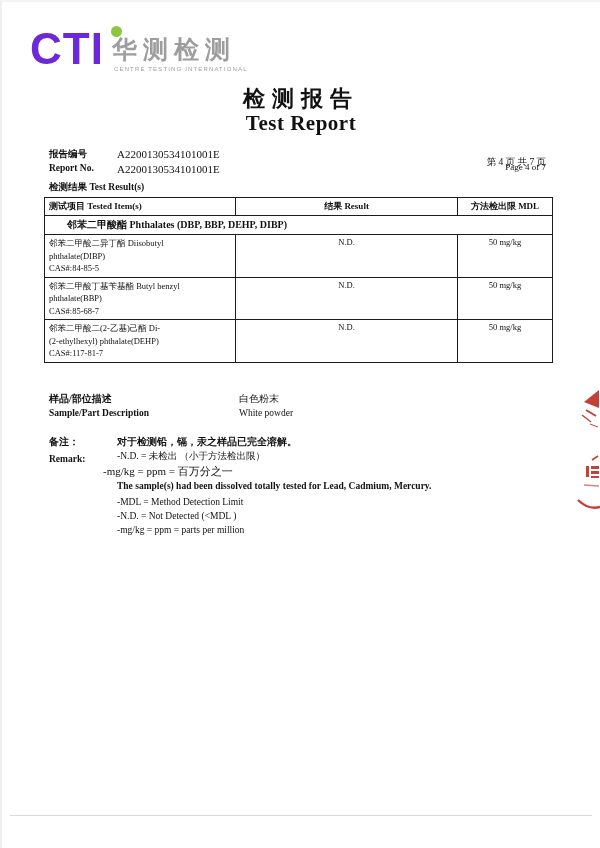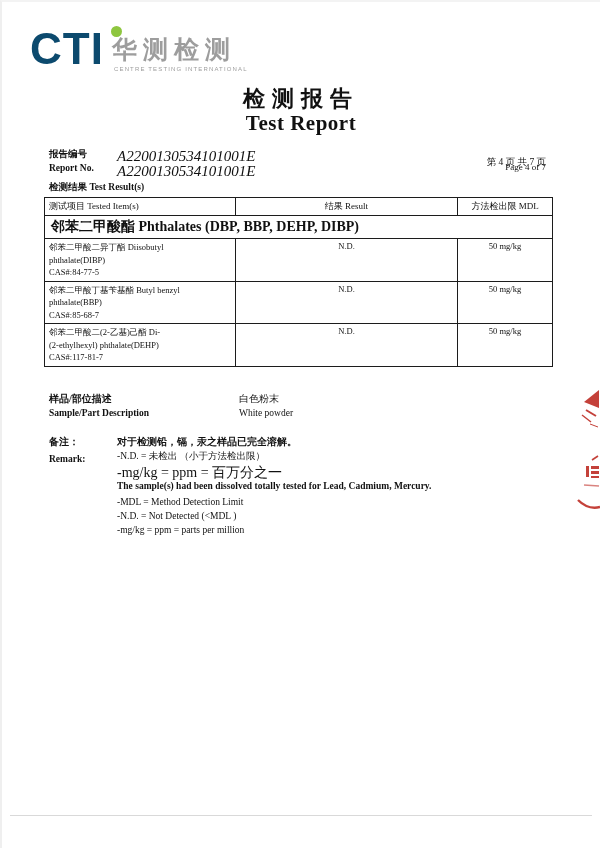--- a/index.html
+++ b/index.html
@@ -45,60 +45,60 @@
     position: absolute; left: 0; right: 0; top: 82px;
     text-align: center; font-size: 22px; font-weight: bold; letter-spacing: 7px;
   }
   .title-en {
     position: absolute; left: 0; right: 0; top: 109px;
     text-align: center; font-size: 21px; font-weight: bold; letter-spacing: 0.5px;
   }
 
   
   .lbl { font-weight: bold; font-size: 9.5px; }
-  .val { font-size: 15px; font-style: italic; }
+  .val { font-size: 11px; }
   .info-row1-lbl { position: absolute; left: 47px; top: 146px; }
   .info-row1-val { position: absolute; left: 115px; top: 146px; }
   .info-row2-lbl { position: absolute; left: 47px; top: 161px; }
   .info-row2-val { position: absolute; left: 115px; top: 161px; }
   .page-zh { position: absolute; top: 154px; right: 54px; font-size: 9.5px; }
   .page-en { position: absolute; top: 160px; right: 54px; font-size: 9px; }
   .section-heading { position: absolute; left: 47px; top: 179px; font-weight: bold; font-size: 9.5px; }
 
   
   .result-table {
     position: absolute; left: 42px; top: 195px; width: 508px;
     border-collapse: collapse; table-layout: fixed;
     font-size: 8.5px;
   }
   .result-table td, .result-table th {
     border: 1px solid #1c1c1c; vertical-align: top; padding: 2px 4px;
   }
-  .result-table th { font-size: 9px; font-weight: normal; }
+  .result-table th { font-size: 9px; font-weight: bold; }
   .col-item { width: 191px; }
   .col-result { width: 222px; }
   .col-mdl { width: 95px; }
   .th-item { text-align: left; padding-left: 6px; height: 18px; }
   .th-center { text-align: center; height: 18px; }
-  .group-row td { font-weight: bold; font-size: 14px; padding-left: 6px; height: 14px; }
+  .group-row td { font-weight: bold; font-size: 10px; padding-left: 22px; height: 14px; }
   .data-row td { height: 39px; }
   .cell-name { line-height: 12.5px; padding-left: 6px; }
   .cell-center { text-align: center; padding-top: 4px; }
 
   
   .sample-lbl-zh { position: absolute; left: 47px; top: 390px; font-weight: bold; font-size: 10px; }
   .sample-lbl-en { position: absolute; left: 47px; top: 406px; font-weight: bold; font-size: 9.5px; }
   .sample-val-zh { position: absolute; left: 237px; top: 390px; font-size: 10px; }
   .sample-val-en { position: absolute; left: 237px; top: 406px; font-size: 9.5px; }
 
   
   .note-lbl-zh { position: absolute; left: 47px; top: 433px; font-weight: bold; font-size: 10px; }
   .note-zh-1 { position: absolute; left: 115px; top: 433px; font-weight: bold; font-size: 10px; }
   .note-zh-2 { position: absolute; left: 115px; top: 448px; font-size: 9.5px; }
-  .note-zh-3 { position: absolute; left: 115px; top: 462px; font-size: 14px; text-align: center; }
+  .note-zh-3 { position: absolute; left: 101px; top: 462px; font-size: 11px; text-align: center; }
   .note-lbl-en { position: absolute; left: 47px; top: 452px; font-weight: bold; font-size: 9.5px; }
   .note-en-1 { position: absolute; left: 115px; top: 479px; font-weight: bold; font-size: 9.5px; }
   .note-en-2 { position: absolute; left: 115px; top: 495px; font-size: 9.5px; }
   .note-en-3 { position: absolute; left: 115px; top: 509px; font-size: 9.5px; }
   .note-en-4 { position: absolute; left: 115px; top: 523px; font-size: 9.5px; }
 
   
   .stamp { position: absolute; right: 0; top: 386px; width: 24px; height: 126px; }
 
   
@@ -112,21 +112,21 @@
     font-family: "Liberation Sans", "DejaVu Sans", sans-serif;
     font-size: 7.5px; color: #a2a2a2; white-space: nowrap;
   }
 </style>
 </head>
 <body>
 
 <div class="page">
 
   <div class="logo">
-    <div class="logo-cti" style="color:#0c4a6e;">CTI</div>
+    <div class="logo-cti" style="color:#6d28d9;">CTI</div>
     <div class="logo-dot" style="background:#8ec63f;"></div>
     <div class="logo-cn" style="color:#9d9d9d;">华测检测</div>
     <div class="logo-tagline" style="color:#9d9d9d;">CENTRE TESTING INTERNATIONAL</div>
   </div>
 
   <div class="title-zh">检测报告</div>
   <div class="title-en">Test Report</div>
 
   <div class="info-row1-lbl lbl">报告编号</div>
   <div class="info-row1-val val">A2200130534101001E</div>
@@ -149,21 +149,21 @@
       <th class="th-center">结果 Result</th>
       <th class="th-center">方法检出限 MDL</th>
     </tr>
     <tr class="group-row">
       <td colspan="3">邻苯二甲酸酯  Phthalates (DBP, BBP, DEHP, DIBP)</td>
     </tr>
     <tr class="data-row">
       <td class="cell-name">
         <div>邻苯二甲酸二异丁酯  Diisobutyl</div>
         <div>phthalate(DIBP)</div>
-        <div>CAS#:84-77-5</div>
+        <div>CAS#:84-85-5</div>
       </td>
       <td class="cell-center">N.D.</td>
       <td class="cell-center">50 mg/kg</td>
     </tr>
     <tr class="data-row">
       <td class="cell-name">
         <div>邻苯二甲酸丁基苄基酯  Butyl benzyl</div>
         <div>phthalate(BBP)</div>
         <div>CAS#:85-68-7</div>
       </td>

